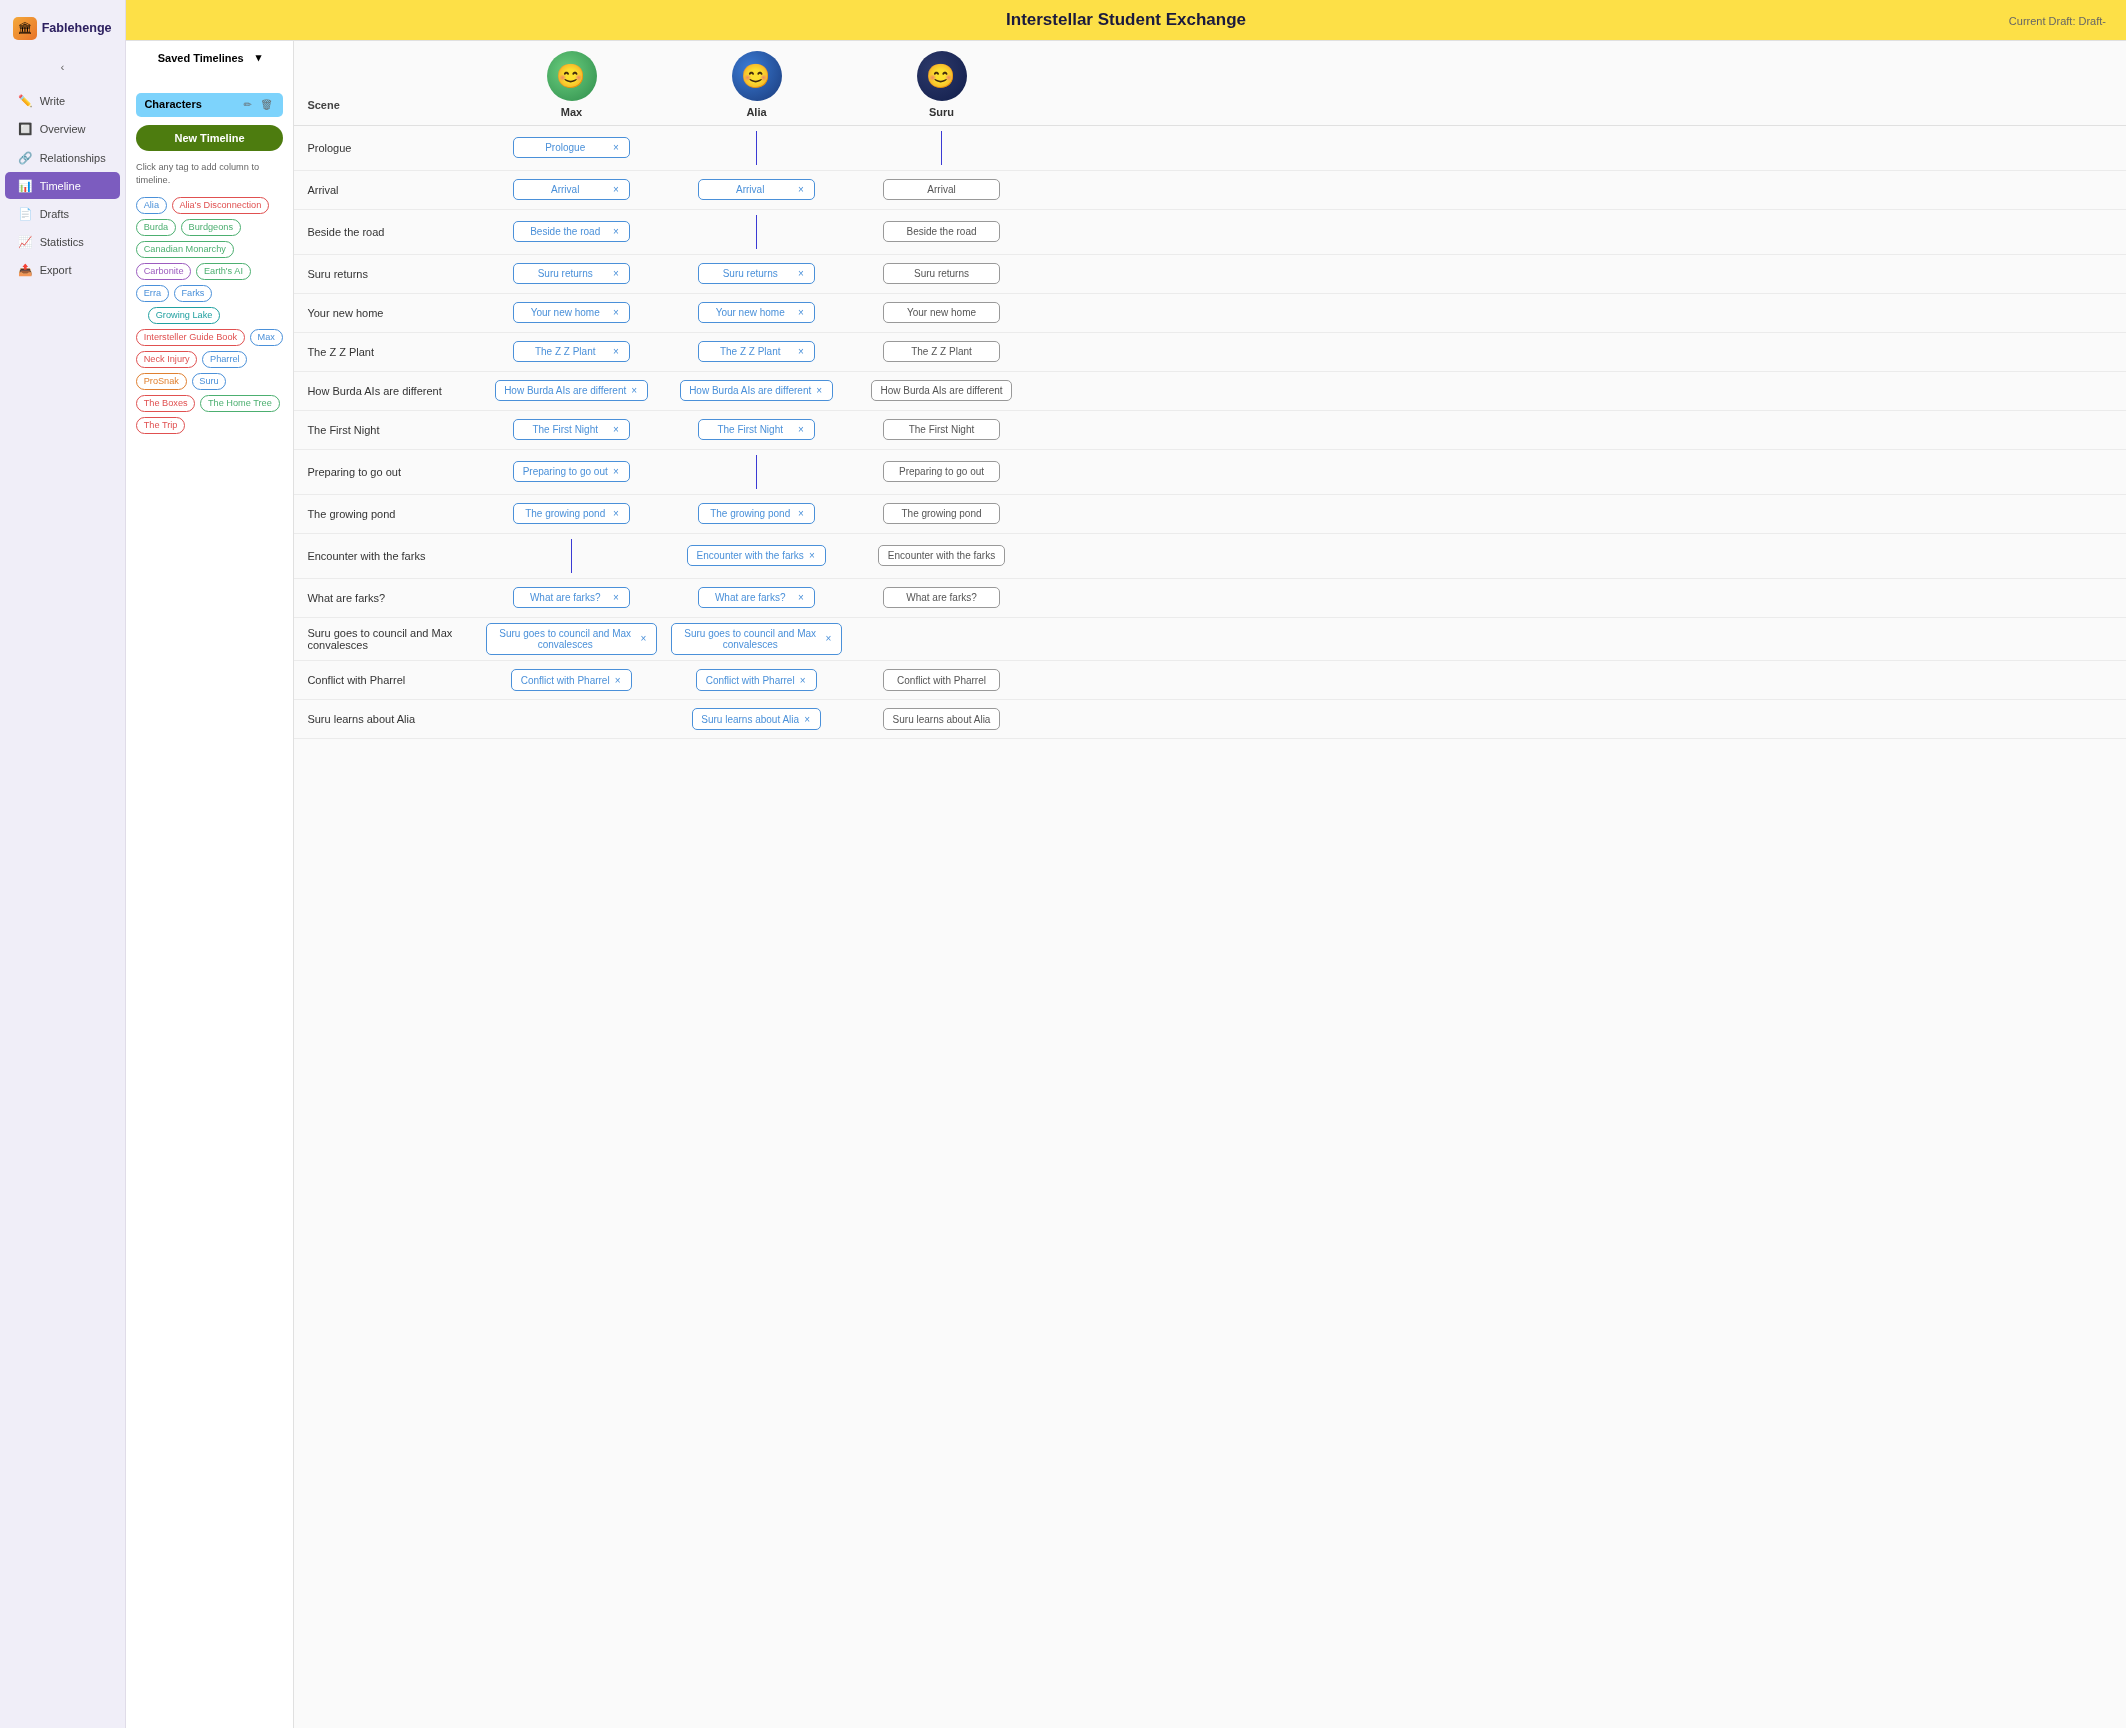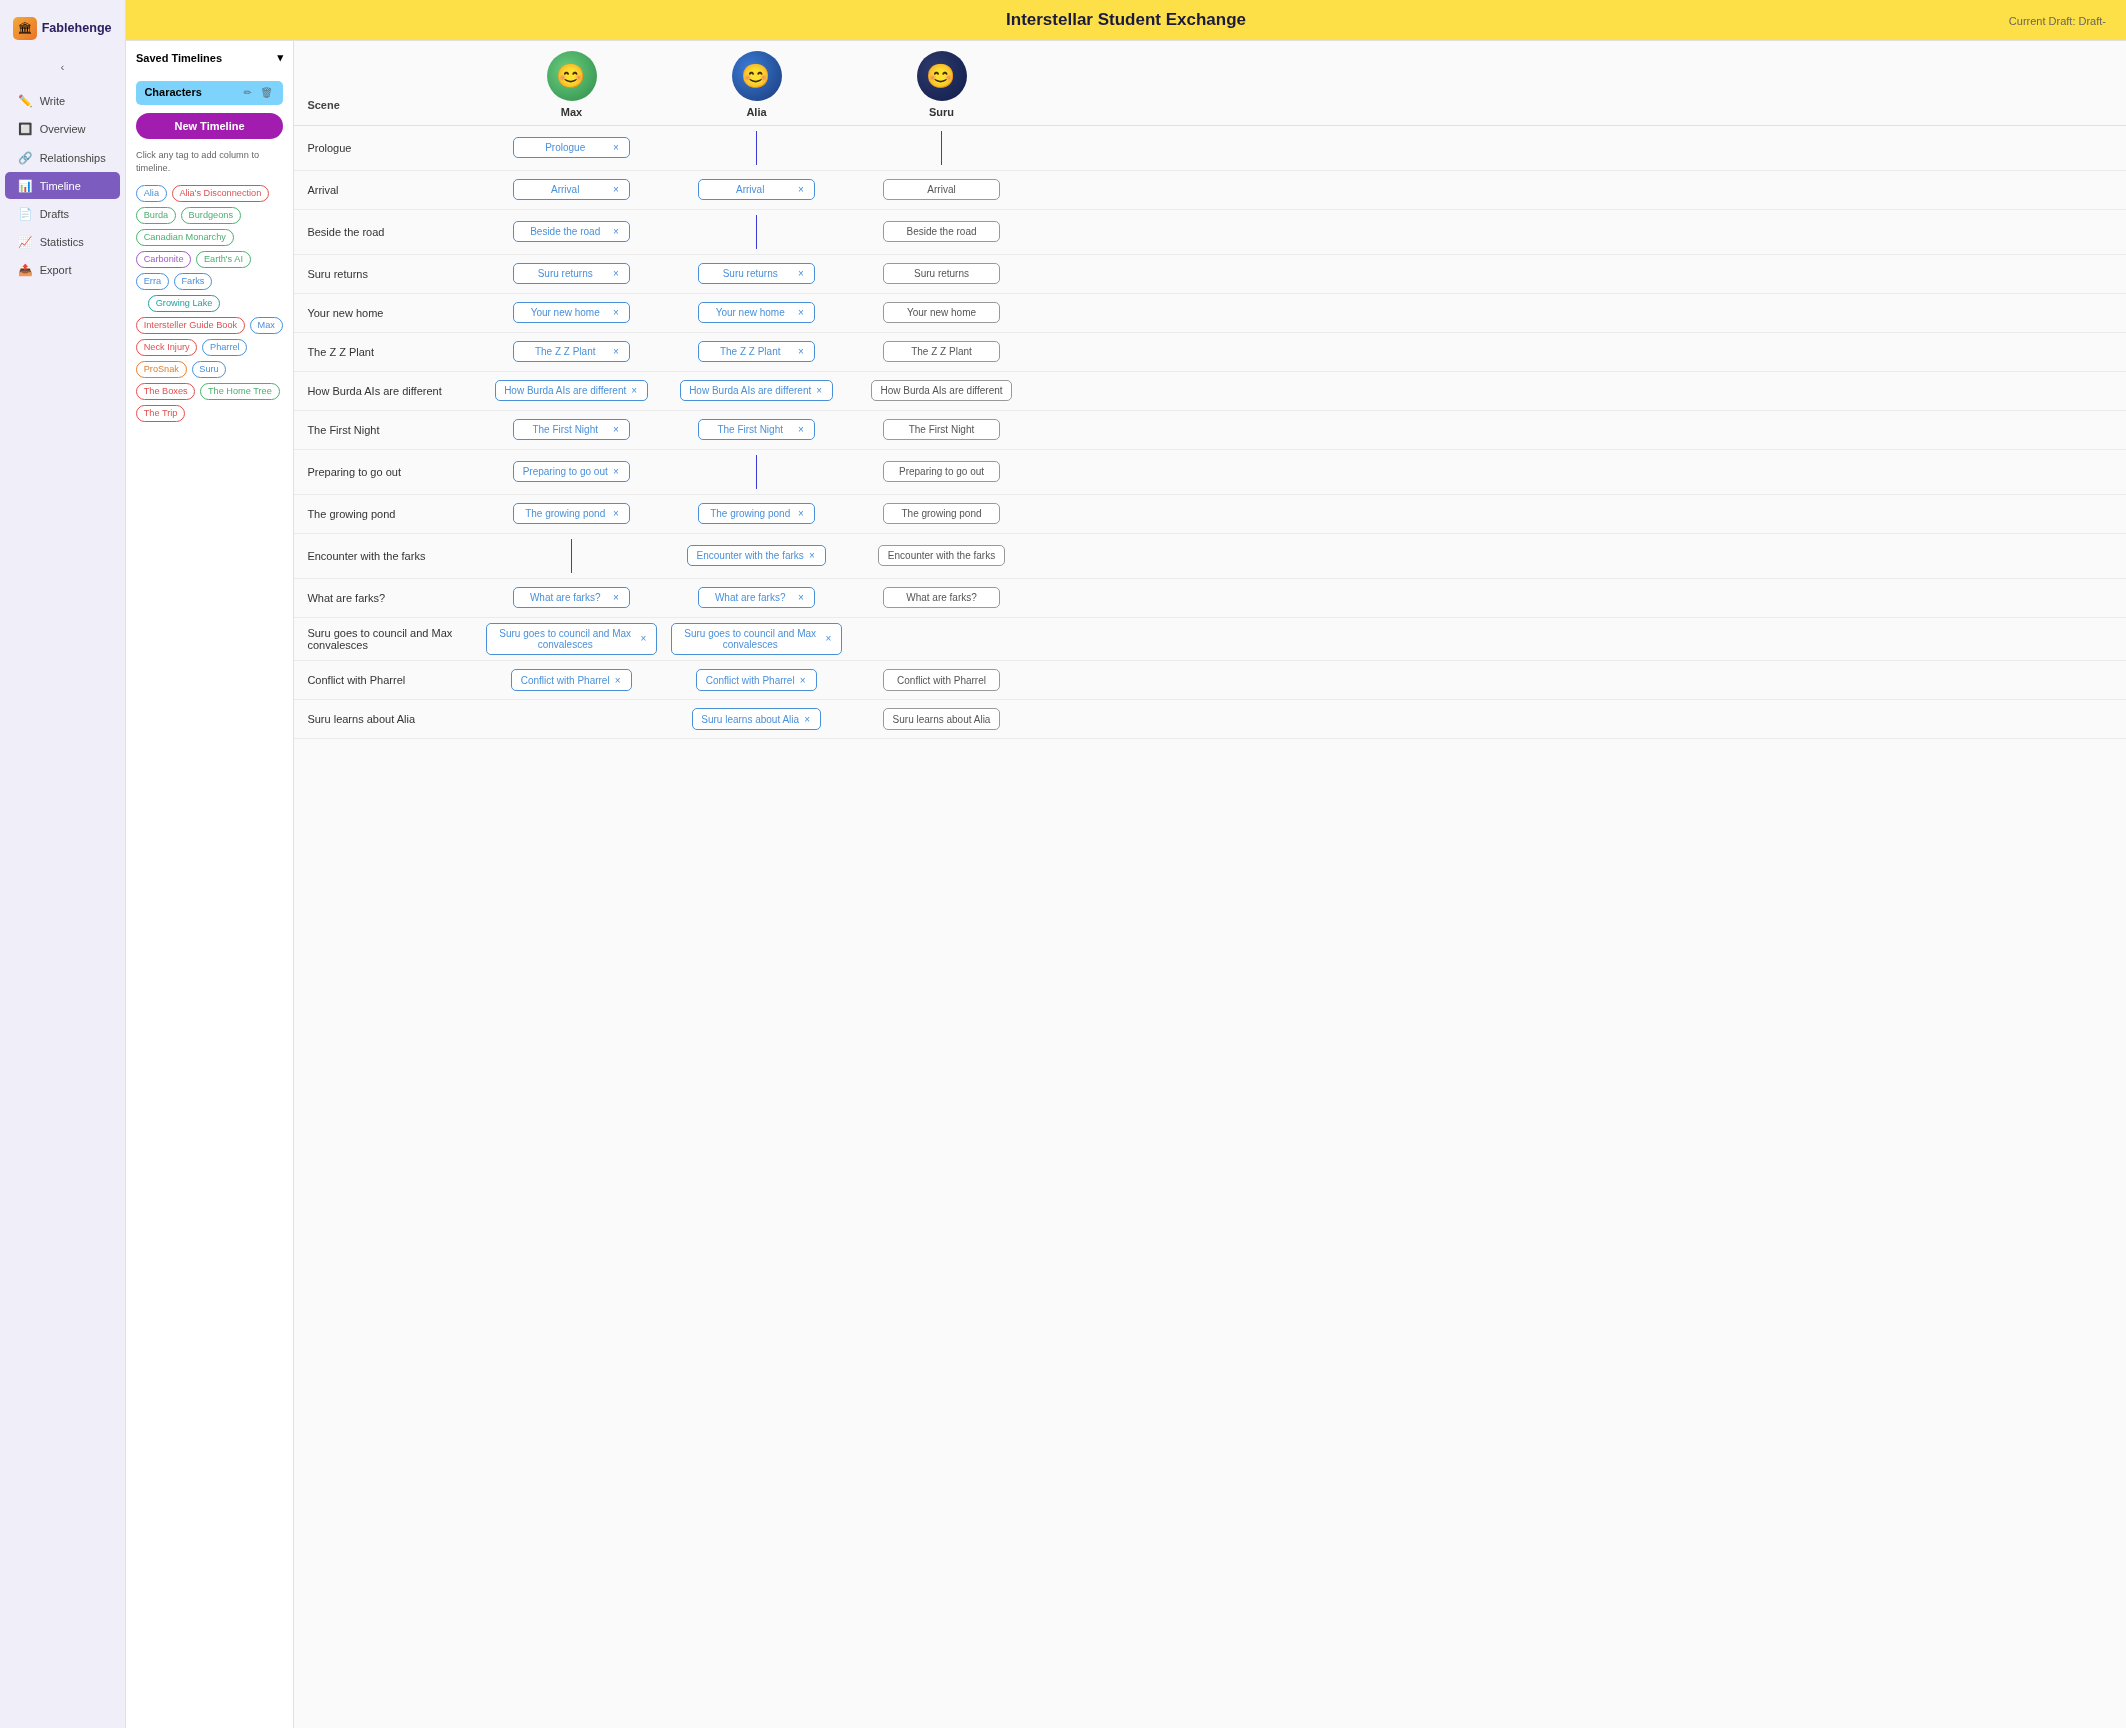--- a/index.html
+++ b/index.html
@@ -76,38 +76,38 @@
     
     #left-panel {
       width: 168px;
       flex-shrink: 0;
       background: white;
       border-right: 0.8px solid #e0e0e0;
       overflow-y: auto;
       padding: 10px;
     }
     .saved-timelines-header {
-      display: flex; align-items: center; justify-content: space-between;
-      font-weight: 600; font-size: 11px; margin-bottom: 10px;
+      display: flex; align-items: center; justify-content: center;
+      font-weight: 600; font-size: 11px; margin-bottom: 22px;
       padding-bottom: 6.7px;
       gap: 12px;
     }
     .characters-header {
       display: flex; align-items: flex-start; justify-content: space-between;
       font-weight: 600; font-size: 11px;
       background: #7dd3fc; padding: 5px 8.4px; border-radius: 5px;
       margin-bottom: 8.4px;
     }
     .chars-actions { display: flex; gap: 5px; }
     .chars-actions button {
       background: none; border: none; cursor: pointer;
       font-size: 10px; color: #666; padding: 1.7px;
     }
     .new-timeline-btn {
-      background: #a21caf; color: white;
+      background: #4d7c0f; color: white;
       border: none; padding: 6.7px 13.4px;
       border-radius: 17px; font-size: 11px; font-weight: 600;
       cursor: pointer; width: 100%; margin-bottom: 10px;
     }
     .hint-text {
       font-size: 9.2px; color: #666; margin-bottom: 10px;
       line-height: 1.4;
     }
     .tags-container { display: flex; flex-wrap: wrap; gap: 5px; }
     .tag {

